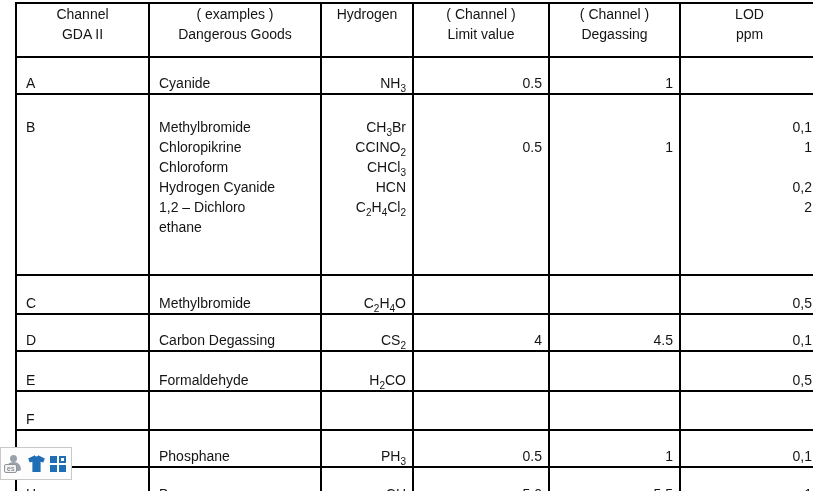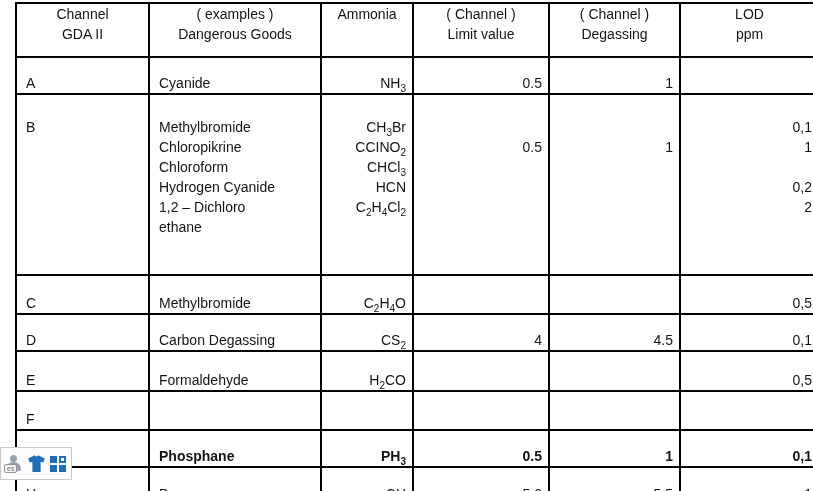--- a/index.html
+++ b/index.html
@@ -45,21 +45,21 @@
   }
   tbody td.left{text-align:left;padding-left:9px;}
   
   tr.r-a td{height:35px;}
   tr.r-b td{height:137px;vertical-align:top;padding-top:22px;}
   tr.r-b td.b-mid{padding-top:42px;}
   tr.r-c td{height:37px;}
   tr.r-d td{height:35px;}
   tr.r-e td{height:38px;}
   tr.r-f td{height:37px;}
-  tr.r-g td{height:35px;font-weight:bold;}
+  tr.r-g td{height:35px;}
   tr.r-h td{height:36px;}
   sub{font-size:10px;line-height:0;}
 
   
   .toolbar{
     position:absolute;left:0;top:447px;
     width:72px;height:33px;
     background:#fdfdfd;
     border:1px solid #c9c9c9;
     box-sizing:border-box;
@@ -99,21 +99,21 @@
       <col style="width:136px">
         <col style="width:131px">
         <col style="width:139px">
     </colgroup>
     <thead>
       <tr>
         <th class="shift-down">Channel
 GDA II</th>
         <th>( examples )
 Dangerous Goods</th>
-        <th class="shift-down">Ammonia</th>
+        <th class="shift-down">Hydrogen</th>
         <th>( Channel )
 Limit value</th>
         <th>( Channel )
 Degassing</th>
         <th>LOD
 ppm</th>
       </tr>
     </thead>
     <tbody>
       <tr class="r-a">

